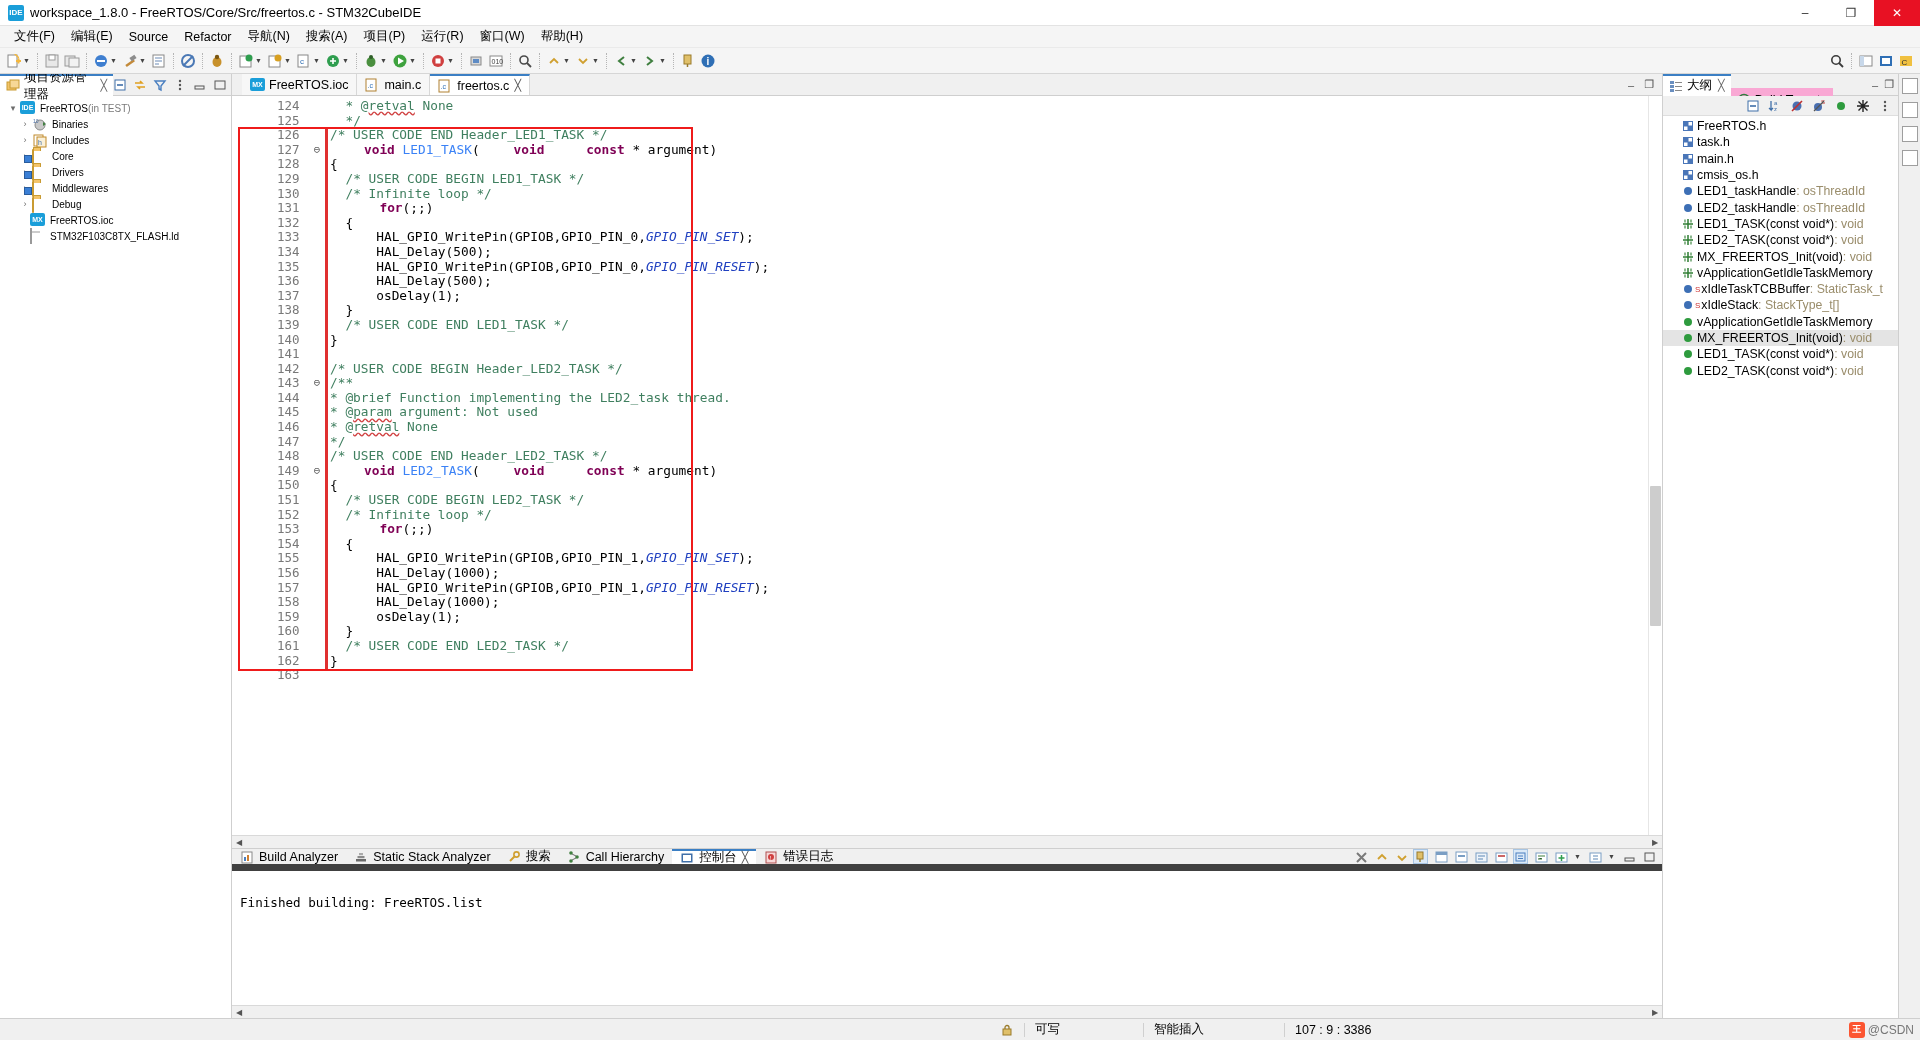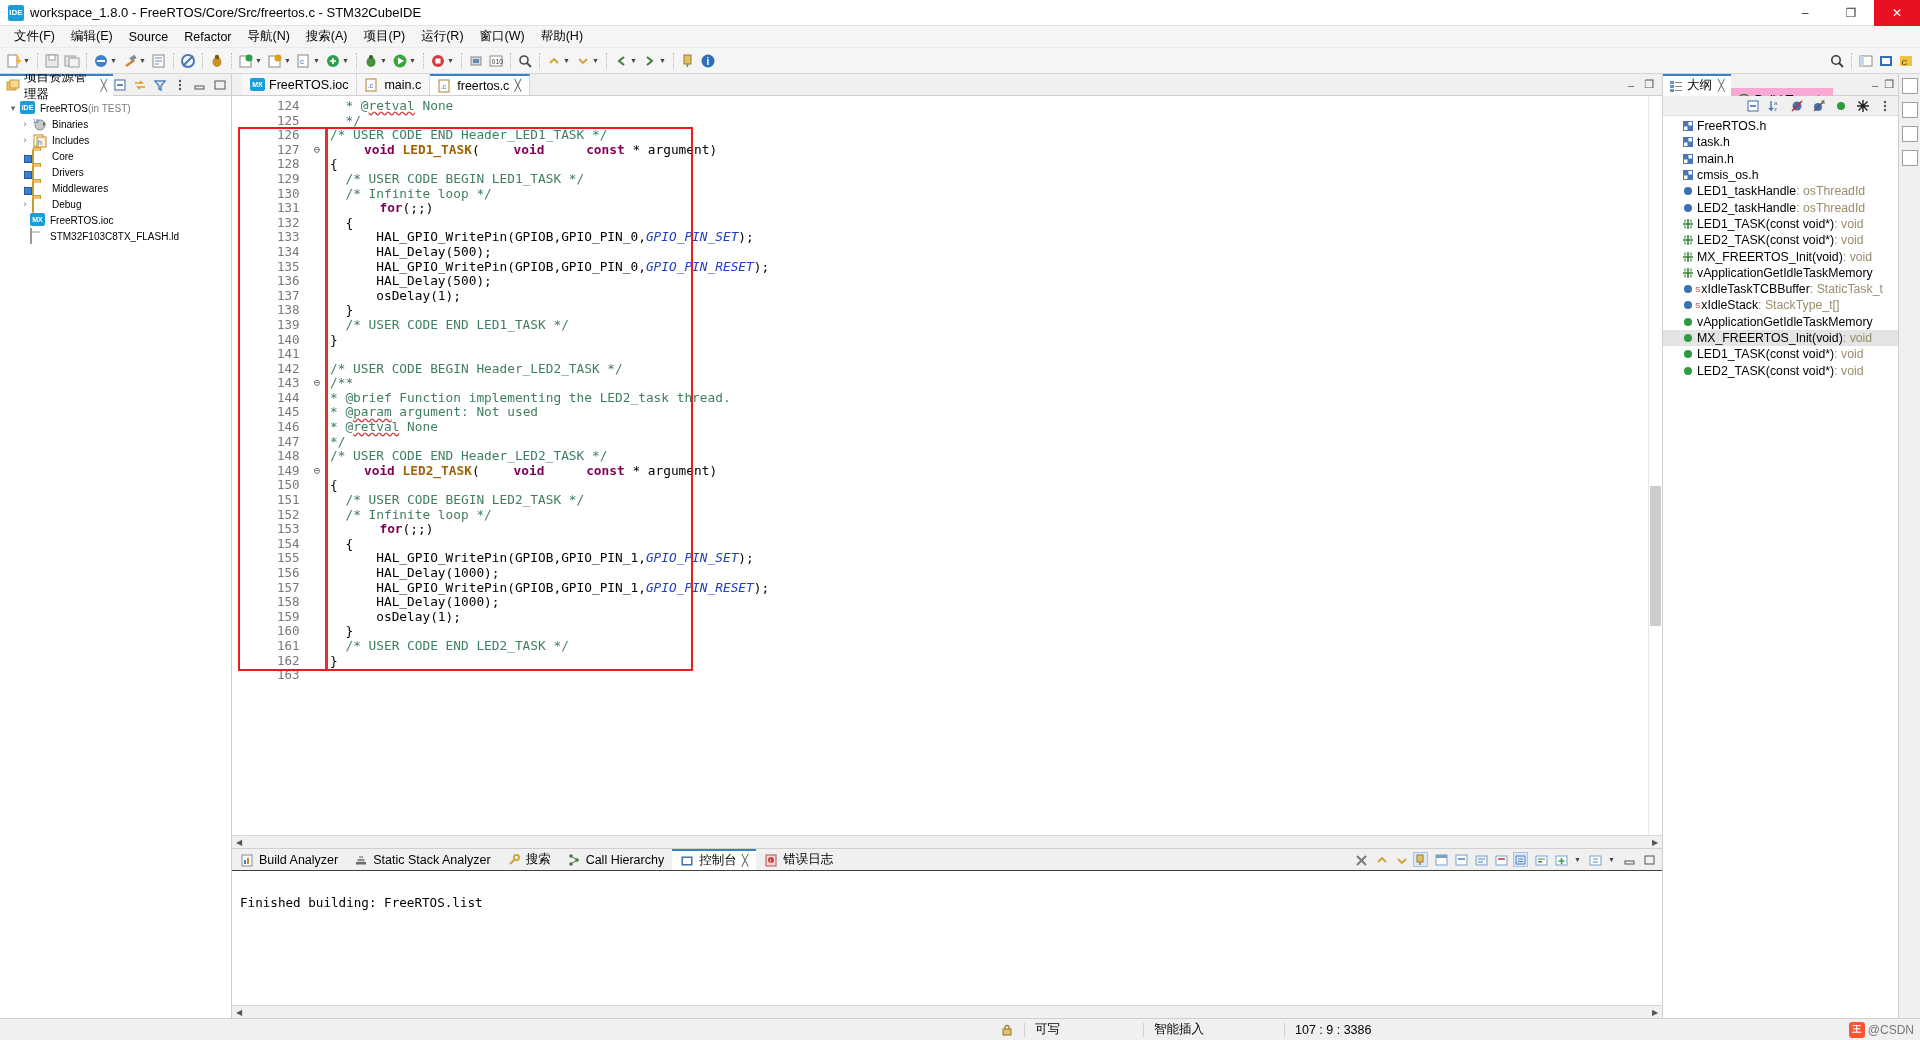--- a/index.html
+++ b/index.html
@@ -91,38 +91,38 @@
   #lineArea { flex:1; display:flex; position:relative; overflow:hidden;}
   .lnums { width:34px; padding-right:4px; color:#787878;
       font-family:"DejaVu Sans Mono", monospace; font-size:12.5px; line-height:14.6px; padding-top:3px;margin-left:39px;}
   .foldcol { width:12px; font-family:"DejaVu Sans Mono", monospace; font-size:11px;
       line-height:14.6px; padding-top:3px; color:#5f5f5f; text-align:center;}
   .codecol { flex:1; font-family:"DejaVu Sans Mono", monospace; font-size:12.8px;
       line-height:14.6px; padding-top:3px; white-space:pre; overflow:hidden;}
   .cline{ height:14.6px;}
   .cmt { color:#3f7f5f; }
   .kw  { color:#7f0055; font-weight:bold;margin-left:34px; }
-  .fn  { color:#a16207; font-weight:bold; }
+  .fn  { color:#3b82f6; font-weight:normal; }
   .mac { color:#2040c0; font-style:italic; }
   .squig { text-decoration: underline wavy #d04040; text-decoration-skip-ink:none;}
   
   #redbox { position:absolute; border:2px solid #ef1b1b; pointer-events:none; }
   
   #overview { width:14px; background:#fff; border-left:1px solid #e6e6e6; position:relative;}
   #vsb { position:absolute; right:1px; width:11px; background:#cdcdcd; border-radius:1px;}
   #editorBottomScroll { height:13px; background:#f0f0f0; display:flex; align-items:center;
       border-top:1px solid #d9d9d9;}
   #editorBottomScroll .arrowL,#editorBottomScroll .arrowR{width:14px;text-align:center;font-size:8px;color:#555;}
   #editorBottomScroll .track{flex:1;height:11px;background:#f0f0f0;}
   
   .markerbar{width:7px;background:#fff;position:relative;}
   
   #bottom { height:170px; background:#fff; display:flex; flex-direction:column;
       border-top:1px solid #cfcfcf;}
-  .ctabrow{height:22px;background:#f0f0f0;display:flex;align-items:stretch;border-bottom:1px solid #404040;}
+  .ctabrow{height:22px;background:#f0f0f0;display:flex;align-items:stretch;border-bottom:7px solid #404040;}
   .ctab{display:flex;align-items:center;gap:5px;padding:0 8px;font-size:12.5px;background:#f0f0f0;}
   .ctab.active{background:#fff;border-top:2px solid #3b7fc4;}
   .ctab .x{font-size:11px;color:#555;}
   .ctabrow .icons{margin-left:auto;display:flex;align-items:center;gap:5px;padding:0 6px;}
   .cbtn{width:15px;height:15px;border:1px solid transparent;display:inline-block;position:relative;}
   .cbtn.sel{border:1px solid #a7c4e2;background:#dbe9f7;}
   .consoleTitle{font-size:12.5px;padding:1px 6px;background:#fff;}
   #consoleBody{flex:1;background:#fff;position:relative;font-family:"DejaVu Sans Mono",monospace;
       font-size:12.6px;padding-left:8px;overflow:hidden;}
   #consoleBody .l{height:16px;line-height:16px;margin-top:24px;}

